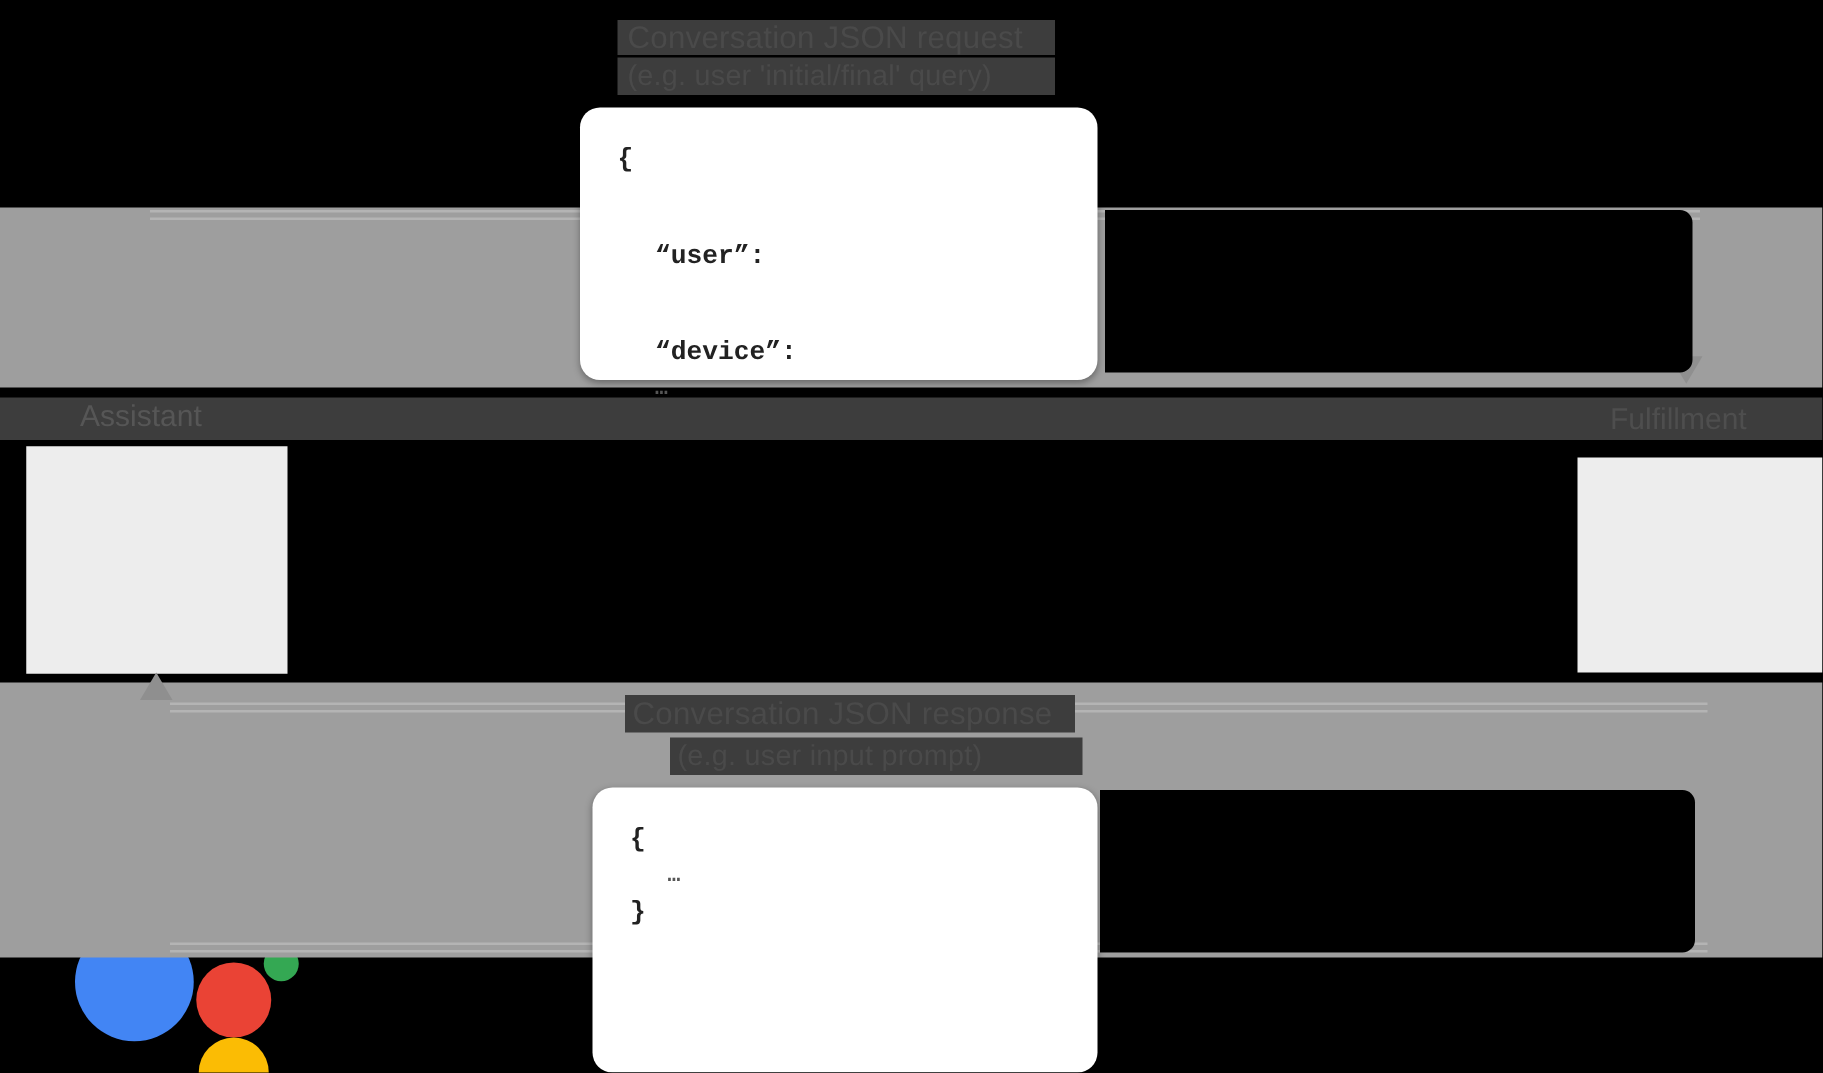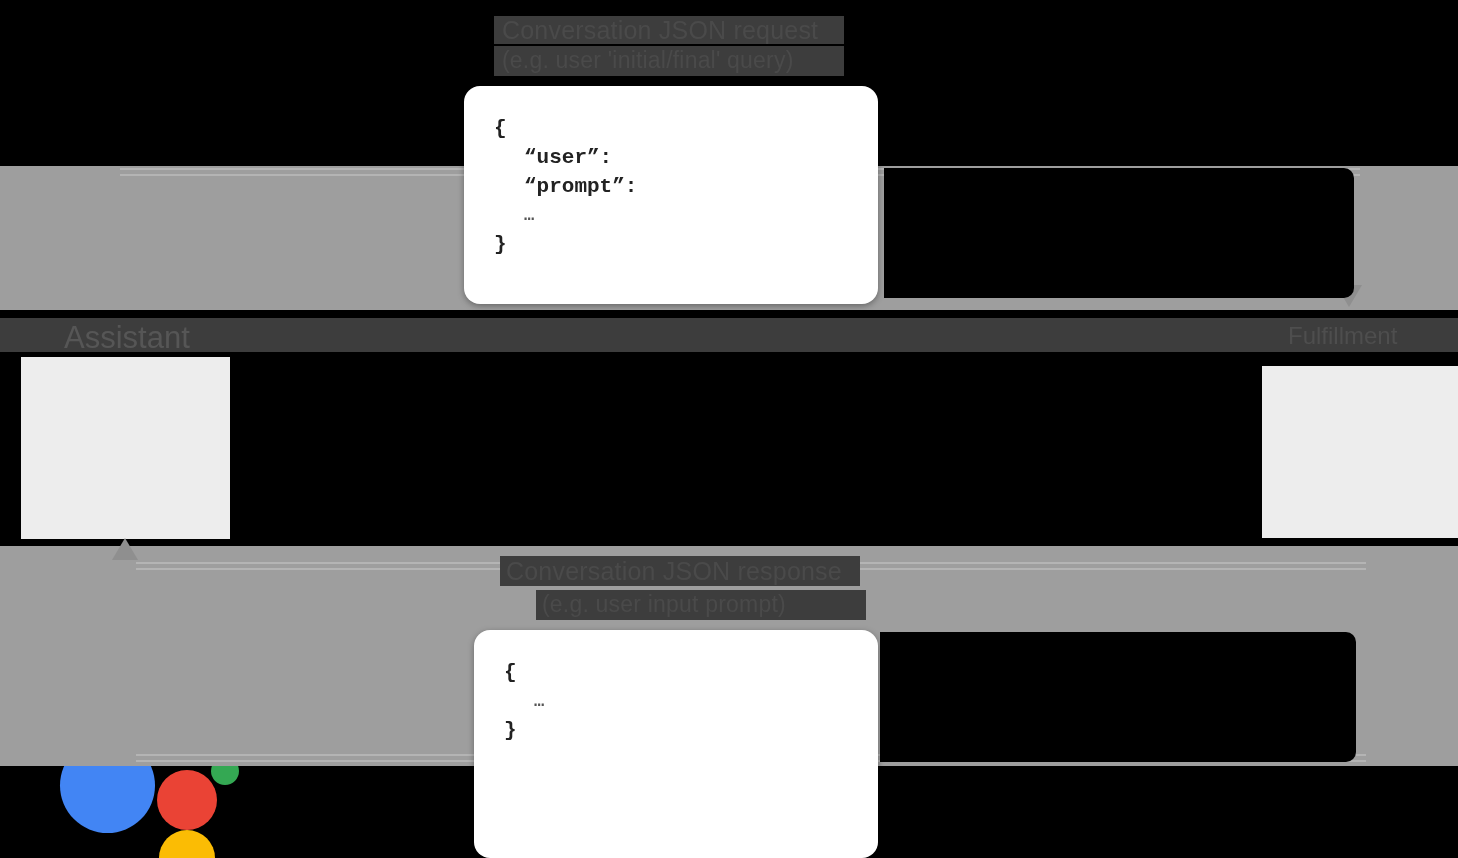--- a/index.html
+++ b/index.html
@@ -42,21 +42,21 @@
      font-family:"Liberation Sans",sans-serif;}
 
   .cap-title{font-size:25px;font-weight:400;letter-spacing:.2px;}
   .cap-sub{font-size:23px;font-weight:400;letter-spacing:.2px;}
 
   .top-title{left:502px;top:16px;}
   .top-sub{left:502px;top:47px;}
   .bot-title{left:506px;top:557px;}
   .bot-sub{left:542px;top:591px;}
 
-  .assistant-label{left:64px;top:320px;font-size:31px;color:#565656;}
+  .assistant-label{left:64px;top:320px;font-size:24px;color:#565656;}
   .fulfillment-label{left:1288px;top:322px;font-size:24px;color:#4e4e4e;}
 
   
   .panel{position:absolute;background:#000;}
   .panel-mid{left:230px;top:352px;width:1030px;height:190px;}
   .panel-top-right{left:884px;top:168px;width:470px;height:130px;border-radius:0 10px 10px 0;}
   .panel-bot-right{left:880px;top:632px;width:476px;height:130px;border-radius:0 10px 10px 0;}
 
   
   .tile{position:absolute;background:#ededed;}
@@ -71,21 +71,21 @@
 
   
   .card{position:absolute;background:#fff;border-radius:16px;
         box-shadow:0 2px 6px rgba(0,0,0,.35);
         font-family:"Liberation Mono","DejaVu Sans Mono",monospace;
         color:#222;font-size:21px;line-height:29px;font-weight:700;
         padding:28px 30px;box-sizing:border-box;}
   .card-top{left:464px;top:86px;width:414px;height:218px;}
   .card-bottom{left:474px;top:630px;width:404px;height:228px;}
   .code-line{white-space:pre;}
-  .indent{padding-left:30px;}
+  .indent{padding-left:30px;margin-top:48px;}
   .ell{padding-left:30px;font-size:17px;color:#555;}
 </style>
 </head>
 <body>
 
 <div class="stage">
 
   <div class="arrow-band arrow-top"></div>
   <div class="guide g1"></div>
   <div class="guide g2"></div>
@@ -93,21 +93,21 @@
   <div class="panel panel-top-right"></div>
 
   <div class="strip strip-t1"></div>
   <div class="strip strip-t2"></div>
   <div class="strip-label cap-title top-title">Conversation JSON request</div>
   <div class="strip-label cap-sub top-sub">(e.g. user 'initial/final' query)</div>
 
   <div class="card card-top">
     <div class="code-line">{</div>
     <div class="code-line indent">“user”:</div>
-    <div class="code-line indent">“prompt”:</div>
+    <div class="code-line indent">“device”:</div>
     <div class="code-line ell">…</div>
     <div class="code-line">}</div>
   </div>
 
   <div class="strip strip-mid"></div>
   <div class="strip-label assistant-label">Assistant</div>
   <div class="strip-label fulfillment-label">Fulfillment</div>
 
   <div class="panel panel-mid"></div>
 

